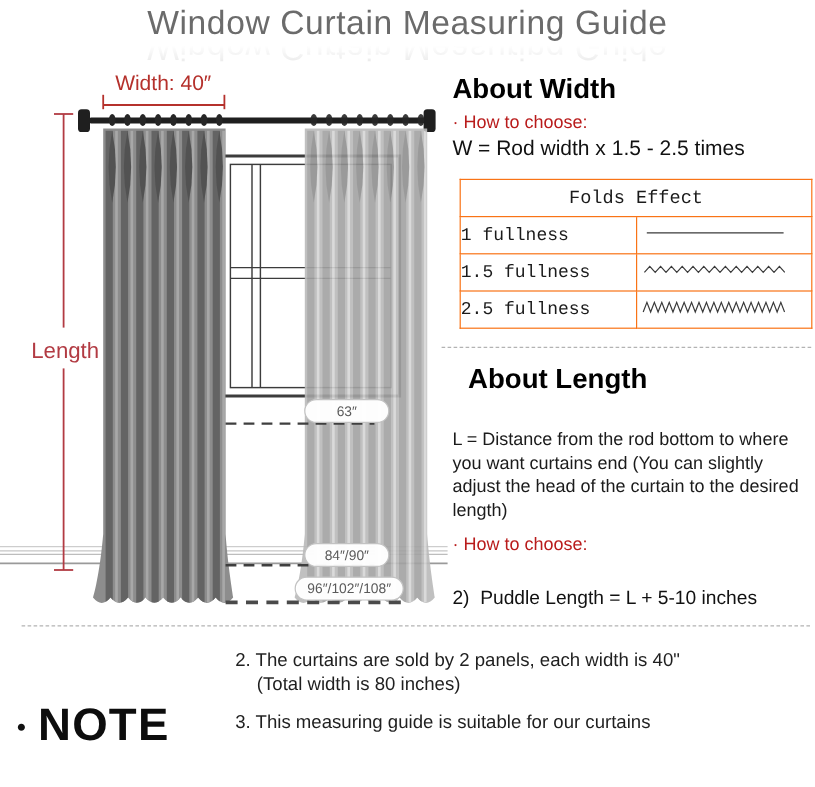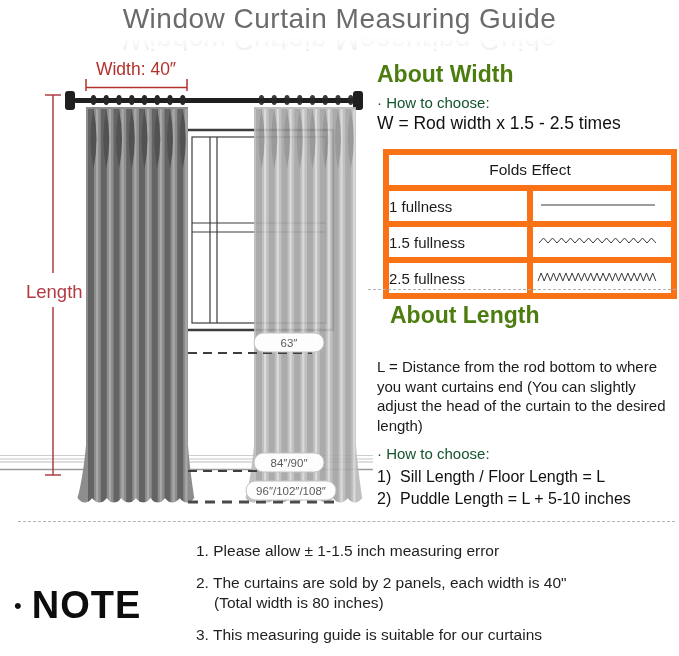--- a/index.html
+++ b/index.html
@@ -7,29 +7,29 @@
           font-family:"Liberation Sans",sans-serif;color:#1b1b1b;}
   
   .title-wrap{position:absolute;top:2px;left:0;width:679px;text-align:center;}
   .title{font-size:28px;line-height:33px;font-weight:500;color:#6b6b6b;letter-spacing:.5px;}
   .title-reflection{font-size:28px;line-height:33px;font-weight:500;color:#6b6b6b;letter-spacing:.5px;
     transform:scaleY(-1);opacity:.22;height:26px;overflow:hidden;margin-top:-4px;
     -webkit-mask-image:linear-gradient(to bottom,rgba(0,0,0,.8),transparent 75%);
     mask-image:linear-gradient(to bottom,rgba(0,0,0,.8),transparent 75%);}
   
   .abs{position:absolute;}
-  .h2{font-size:23px;font-weight:600;color:#4d7c0f;}
-  .sub{font-size:15px;color:#14532d;}
+  .h2{font-size:23px;font-weight:600;color:#000000;}
+  .sub{font-size:15px;color:#b91c1c;}
   .formula{font-size:17.5px;color:#111;}
   .para{font-size:15px;line-height:19.5px;color:#1b1b1b;width:302px;}
   .opt{font-size:16px;line-height:21px;color:#111;white-space:pre;}
   
   table.folds{position:absolute;left:383px;top:149px;width:294px;border-collapse:collapse;
     font-size:15px;color:#1b1b1b;table-layout:fixed;}
-  table.folds th,table.folds td{border:6px solid #f97316;padding:0;}
+  table.folds th,table.folds td{border:1px solid #f97316;padding:0;font-family:Liberation Mono, monospace;}
   table.folds th{height:30px;font-weight:400;font-size:15.5px;}
   table.folds td{height:30px;}
   td.lbl{width:153px;}
   td.fx{width:139px;}
   
   .divider{border-top:1.5px dashed #b3b3b3;height:0;}
   
   .note-head{display:flex;align-items:center;}
   .note-bullet{font-size:22px;color:#111;margin-right:10px;}
   .note-word{font-size:38px;font-weight:600;color:#0d0d0d;letter-spacing:1px;}
@@ -235,34 +235,30 @@
       </td>
     </tr>
   </tbody>
     </table>
 
   <div class="abs divider" style="left:368px;top:289px;width:308px;"></div>
 
   <div class="abs h2" style="left:390px;top:302px;">About Length</div>
   <div class="abs para" style="left:377px;top:357px;">L = Distance from the rod bottom to where you want curtains end  (You can slightly adjust the head of the curtain to the desired length)</div>
   <div class="abs sub" style="left:377px;top:445px;">· How to choose:</div>
-  <div class="abs opt" style="left:377px;top:466px;">1)  Sill Length / Floor Length = L</div>
   <div class="abs opt" style="left:377px;top:488px;">2)  Puddle Length = L + 5-10 inches</div>
 
   <div class="abs divider" style="left:18px;top:521px;width:657px;"></div>
 
   <div class="abs note-head" style="left:14px;top:584px;">
     <span class="note-bullet">•</span>
     <span class="note-word">NOTE</span>
   </div>
 
   <div class="abs" style="left:196px;top:541px;width:478px;">
-    <div class="note-item">
-      <div>1. Please allow ± 1-1.5 inch measuring error</div>
-    </div>
     <div class="note-item">
       <div>2. The curtains are sold by 2 panels, each width is 40"</div>
       <div class="note-sub">(Total width is 80 inches)</div>
     </div>
     <div class="note-item">
       <div>3. This measuring guide is suitable for our curtains</div>
     </div>
   </div>
 
 </div>

